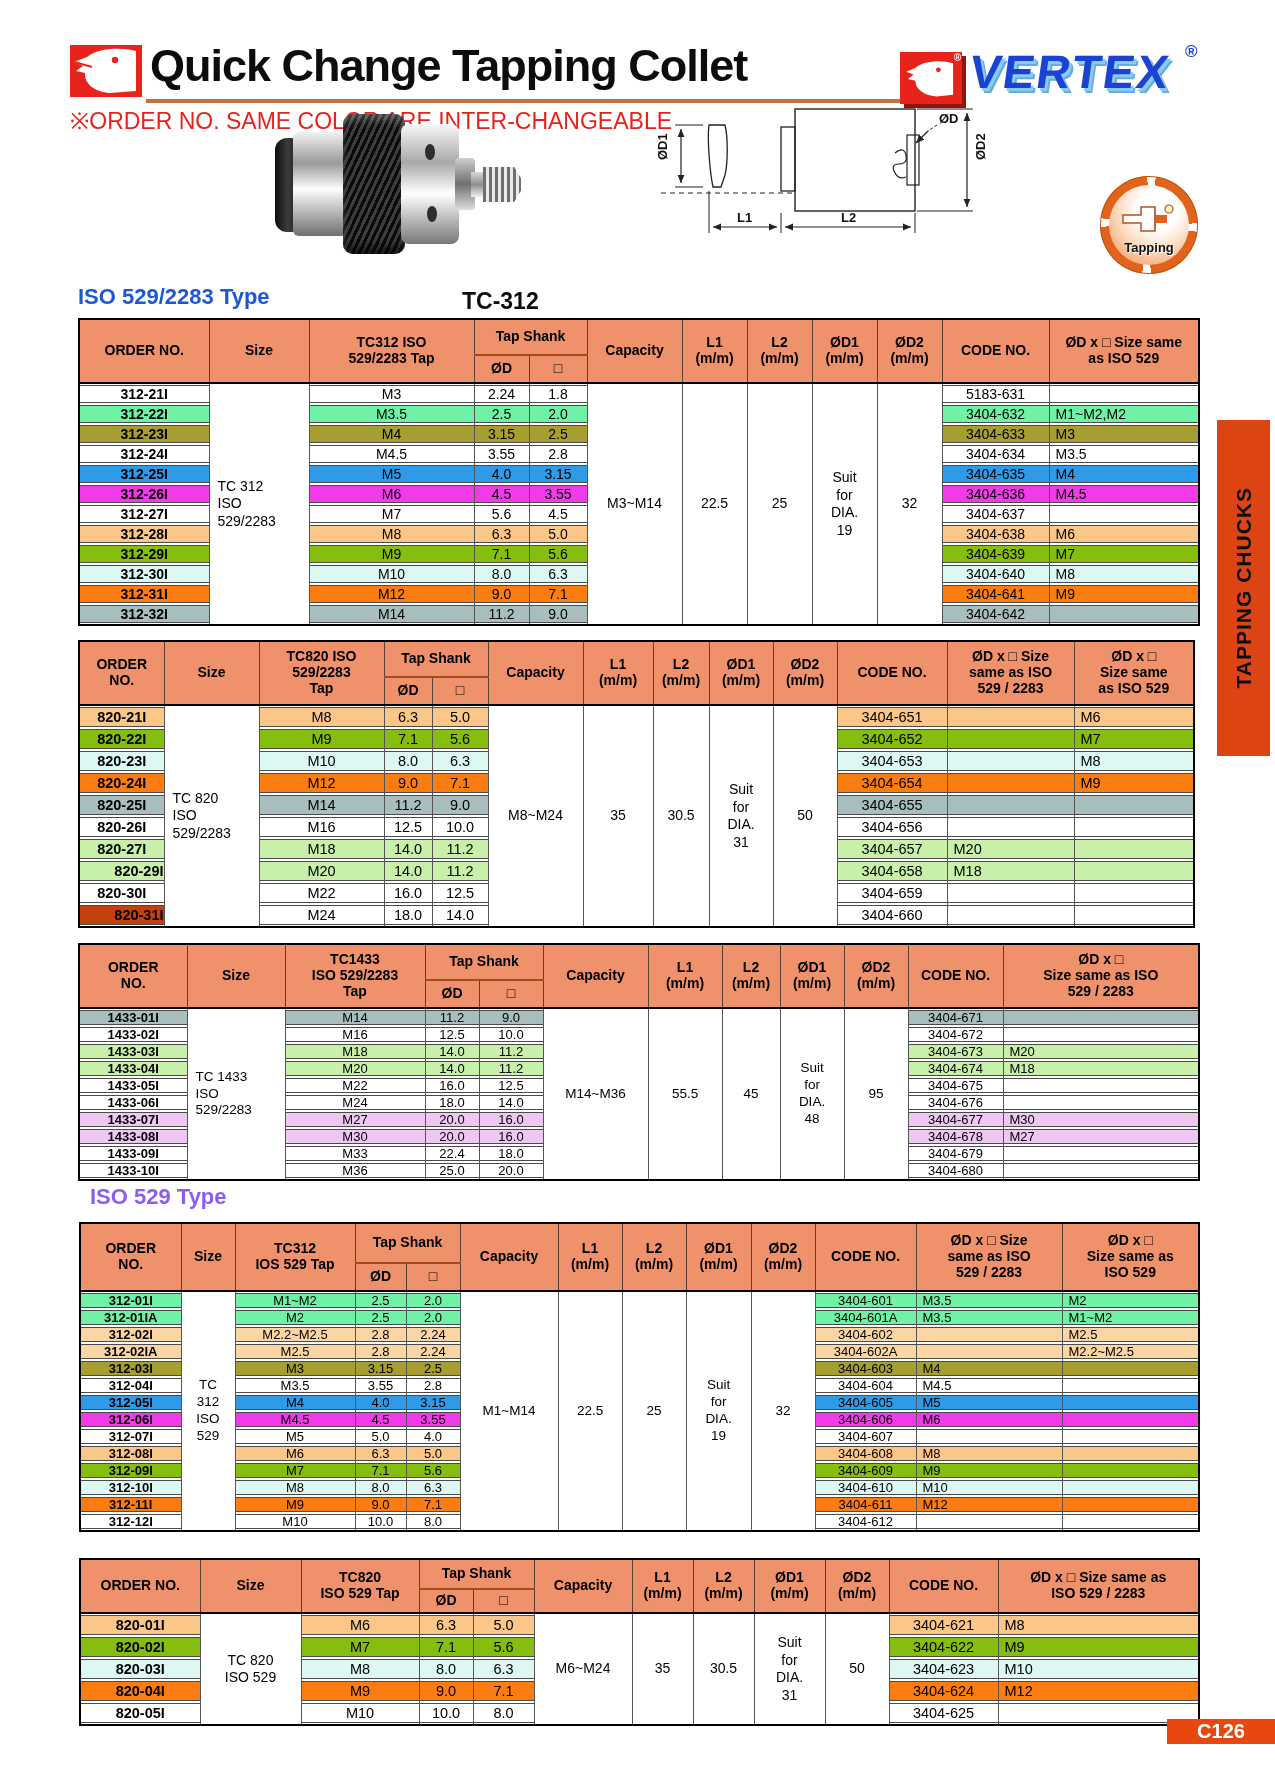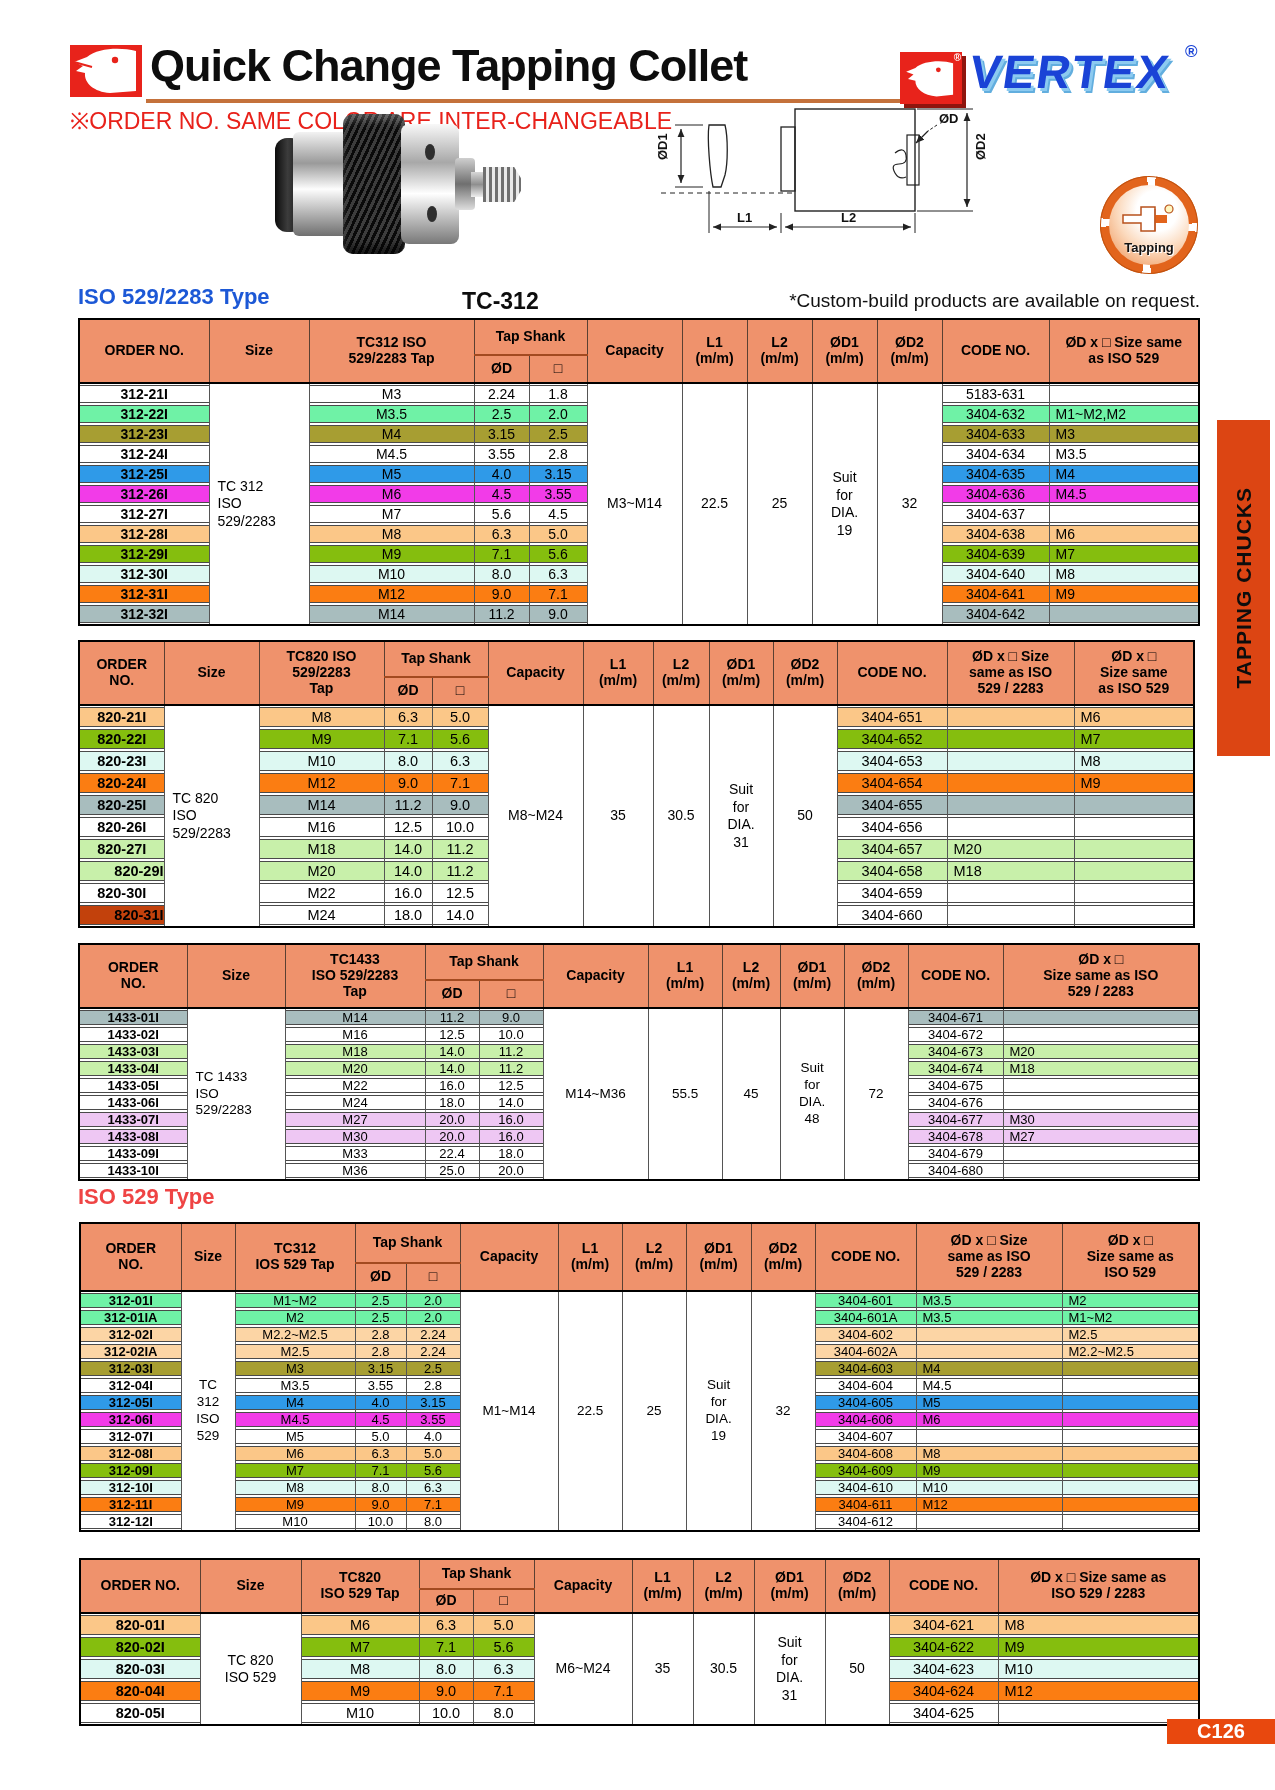--- a/index.html
+++ b/index.html
@@ -60,21 +60,21 @@
     box-shadow:0 0 0 1px #c0520f inset; }
   .badge-inner { position:absolute; left:9px; top:9px; width:80px; height:80px; border-radius:50%;
     background:radial-gradient(circle at 60% 32%,#ffffff 0 28%,#fbd9bc 55%,#ec8a49 100%);
     overflow:hidden; }
   .badge-icon { position:absolute; left:12px; top:18px; }
   .badge-label { position:absolute; left:0; bottom:10px; width:100%; text-align:center;
     font-size:13px; font-weight:bold; color:#111; text-shadow:1px 1px 0 #fff; }
   
   .sec-title { position:absolute; left:78px; font-size:22px; font-weight:bold; white-space:nowrap; }
   .sec-1 { top:284px; color:#1c58d6; }
-  .sec-2 { top:1184px; color:#ef4444; }
+  .sec-2 { top:1184px; color:#8b5cf6;margin-left:12px; }
   .custom-note { position:absolute; left:690px; top:290px; width:510px; text-align:right;
     font-size:19px; color:#111; white-space:nowrap; }
   
   .sidebar { position:absolute; left:1217px; top:420px; width:53px; height:336px; background:#dc4513;
     display:flex; align-items:center; justify-content:center; }
   .sidebar span { writing-mode:vertical-rl; transform:rotate(180deg); font-size:21px; font-weight:bold;
     color:#0d0d0d; letter-spacing:1px; white-space:nowrap; }
   .footer-system { position:absolute; left:745px; top:1719px; width:422px; height:25px; background:#f7cdb8;
     font-size:20px; font-weight:bold; color:#3a3a3a; text-align:right; line-height:25px; padding-right:40px;
     box-sizing:border-box; letter-spacing:1px; }
@@ -191,21 +191,20 @@
         <path d="M2 12 L20 12 L20 4 L34 4 L34 28 L20 28 L20 20 L2 20 Z" fill="#ffffff" stroke="#b8511c" stroke-width="1.5"></path>
         <rect x="34" y="12" width="12" height="8" fill="#e2641c"></rect>
         <line x1="34" y1="6" x2="34" y2="28" stroke="#b8511c" stroke-width="1"></line>
         <circle cx="48" cy="6" r="4" fill="#fff7c0" stroke="#b8511c" stroke-width="1.2"></circle>
       </svg>
       <div class="badge-label" data-name="badge-label">Tapping</div>
     </div>
   </div>
 
   <div class="sec-title sec-1" data-name="section-title-iso529-2283">ISO 529/2283 Type</div>
-  <div class="custom-note" data-name="custom-build-note">*Custom-build products are available on request.</div>
   <div class="sec-title sec-2" data-name="section-title-iso529">ISO 529 Type</div>
 
   <table class="spec sleft" data-name="spec-table-tc312-iso529-2283" style="left:78px; top:318px; width:1120px; --bh:18px; --fs:14px;">
       <colgroup>
         <col style="width: 130px;">
         <col style="width: 100px;">
         <col style="width: 165px;">
         <col style="width: 55px;">
         <col style="width: 58px;">
         <col style="width: 95px;">
@@ -848,21 +847,21 @@
           <td data-name="shank-square-cell" class="c-num">
             <div class="band" style="background: rgb(168, 189, 190);">9.0</div>
           </td>
           <td rowspan="10" class="merged" data-name="capacity-cell">M14~M36</td>
           <td rowspan="10" class="merged" data-name="l1-cell">55.5</td>
           <td rowspan="10" class="merged" data-name="l2-cell">45</td>
           <td rowspan="10" class="merged" data-name="d1-cell">Suit
 for
 DIA.
 48</td>
-          <td rowspan="10" class="merged" data-name="d2-cell">72</td>
+          <td rowspan="10" class="merged" data-name="d2-cell">95</td>
           <td data-name="code-no-cell" class="c-code">
             <div class="band" style="background: rgb(168, 189, 190);">3404-671</div>
           </td>
           <td data-name="same2283-cell" class="c-trail">
             <div class="band" style="background: rgb(168, 189, 190);"></div>
           </td>
         </tr>
         <tr data-name="spec-row">
           <td data-name="order-no-cell" class="c-order">
             <div class="band" style="background: rgb(255, 255, 255);">1433-02I</div>

